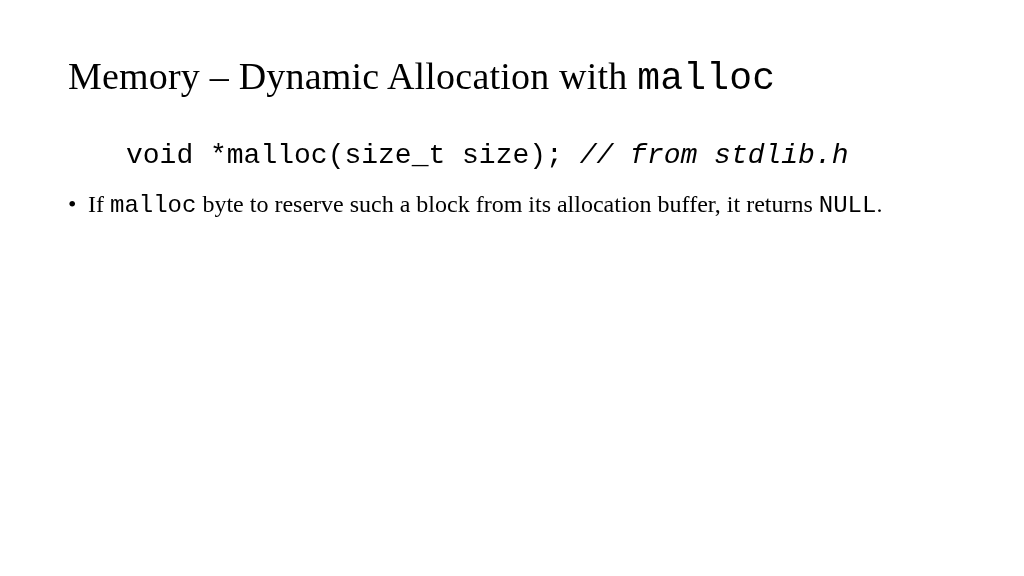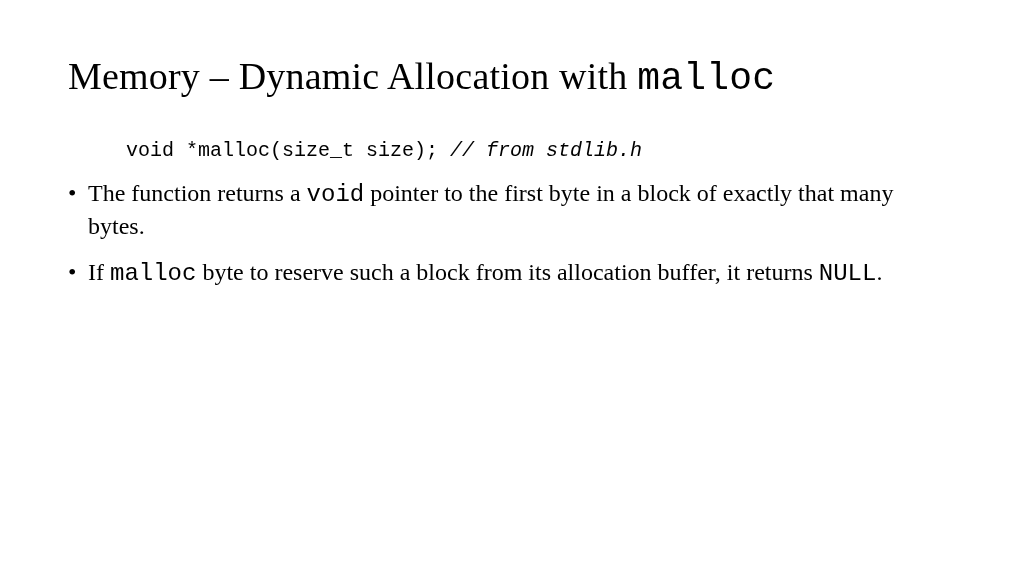--- a/index.html
+++ b/index.html
@@ -37,21 +37,21 @@
     content: "•";
     position: absolute;
     left: 0;
     top: 0;
   }
   .mono {
     font-family: "Courier New", Courier, monospace;
   }
   .code-line {
     font-family: "Courier New", Courier, monospace;
-    font-size: 20px;
+    font-size: 28px;
     margin: 6px 0 14px 58px;
     font-style: normal;
   }
   .code-line .comment {
     font-style: italic;
   }
 </style>
 </head>
 <body>
 
@@ -62,23 +62,20 @@
   </h1>
 
   <ul class="body">
 
 
     <div class="code-line">
       <span>void *malloc(size_t size);</span><span>  </span><span class="comment">// from stdlib.h</span>
     </div>
 
 
-    <li>
-      <span>The function returns a </span><span class="mono">void</span><span> pointer to the first byte in a block of exactly that many bytes.</span>
-    </li>
 
     <li>
       <span>If </span><span class="mono">malloc</span><span> byte to reserve such a block from its allocation buffer, it returns </span><span class="mono">NULL</span><span>.</span>
     </li>
 
   </ul>
 
 </div>
 
 </body></html>

